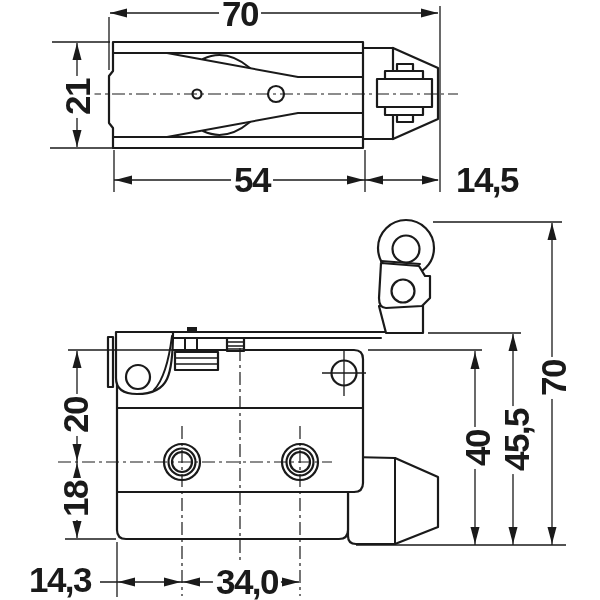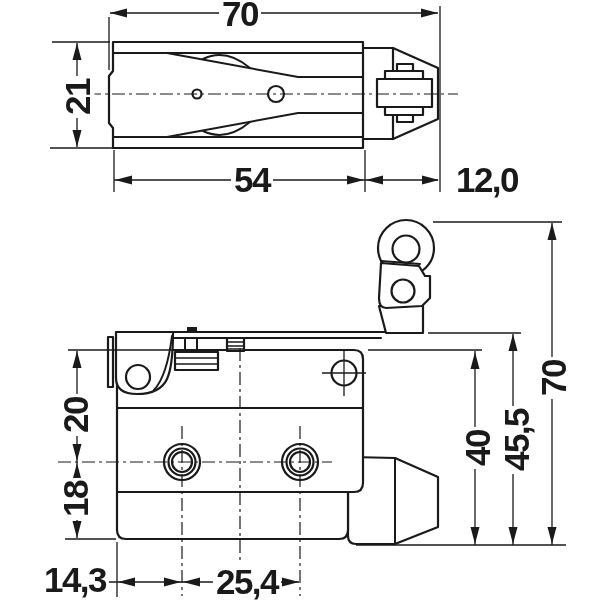--- a/index.html
+++ b/index.html
@@ -188,23 +188,23 @@
       <polygon class="arr" points="181,582 164,577.5 164,586.5"></polygon>
       <polygon class="arr" points="183,582 200,577.5 200,586.5"></polygon>
       <polygon class="arr" points="299,582 282,577.5 282,586.5"></polygon>
     </g>
   </g>
 </svg>
 
 <div class="dim-label" style="left:240px;top:13px">70</div>
 <div class="dim-label rot" style="left:77px;top:97px">21</div>
 <div class="dim-label" style="left:252px;top:179px">54</div>
-<div class="dim-label" style="left:487px;top:179px">12,0</div>
+<div class="dim-label" style="left:487px;top:179px">14,5</div>
 
 <div class="dim-label rot" style="left:75px;top:415px">20</div>
 <div class="dim-label rot" style="left:75px;top:499px">18</div>
 <div class="dim-label rot" style="left:477px;top:448px">40</div>
 <div class="dim-label rot" style="left:516px;top:440px">45,5</div>
 <div class="dim-label rot" style="left:553px;top:378px">70</div>
-<div class="dim-label" style="left:75px;top:579px">14,3</div>
-<div class="dim-label" style="left:247px;top:581px">25,4</div>
+<div class="dim-label" style="left:60px;top:579px">14,3</div>
+<div class="dim-label" style="left:247px;top:581px">34,0</div>
 
 </div>
 
 </body></html>

